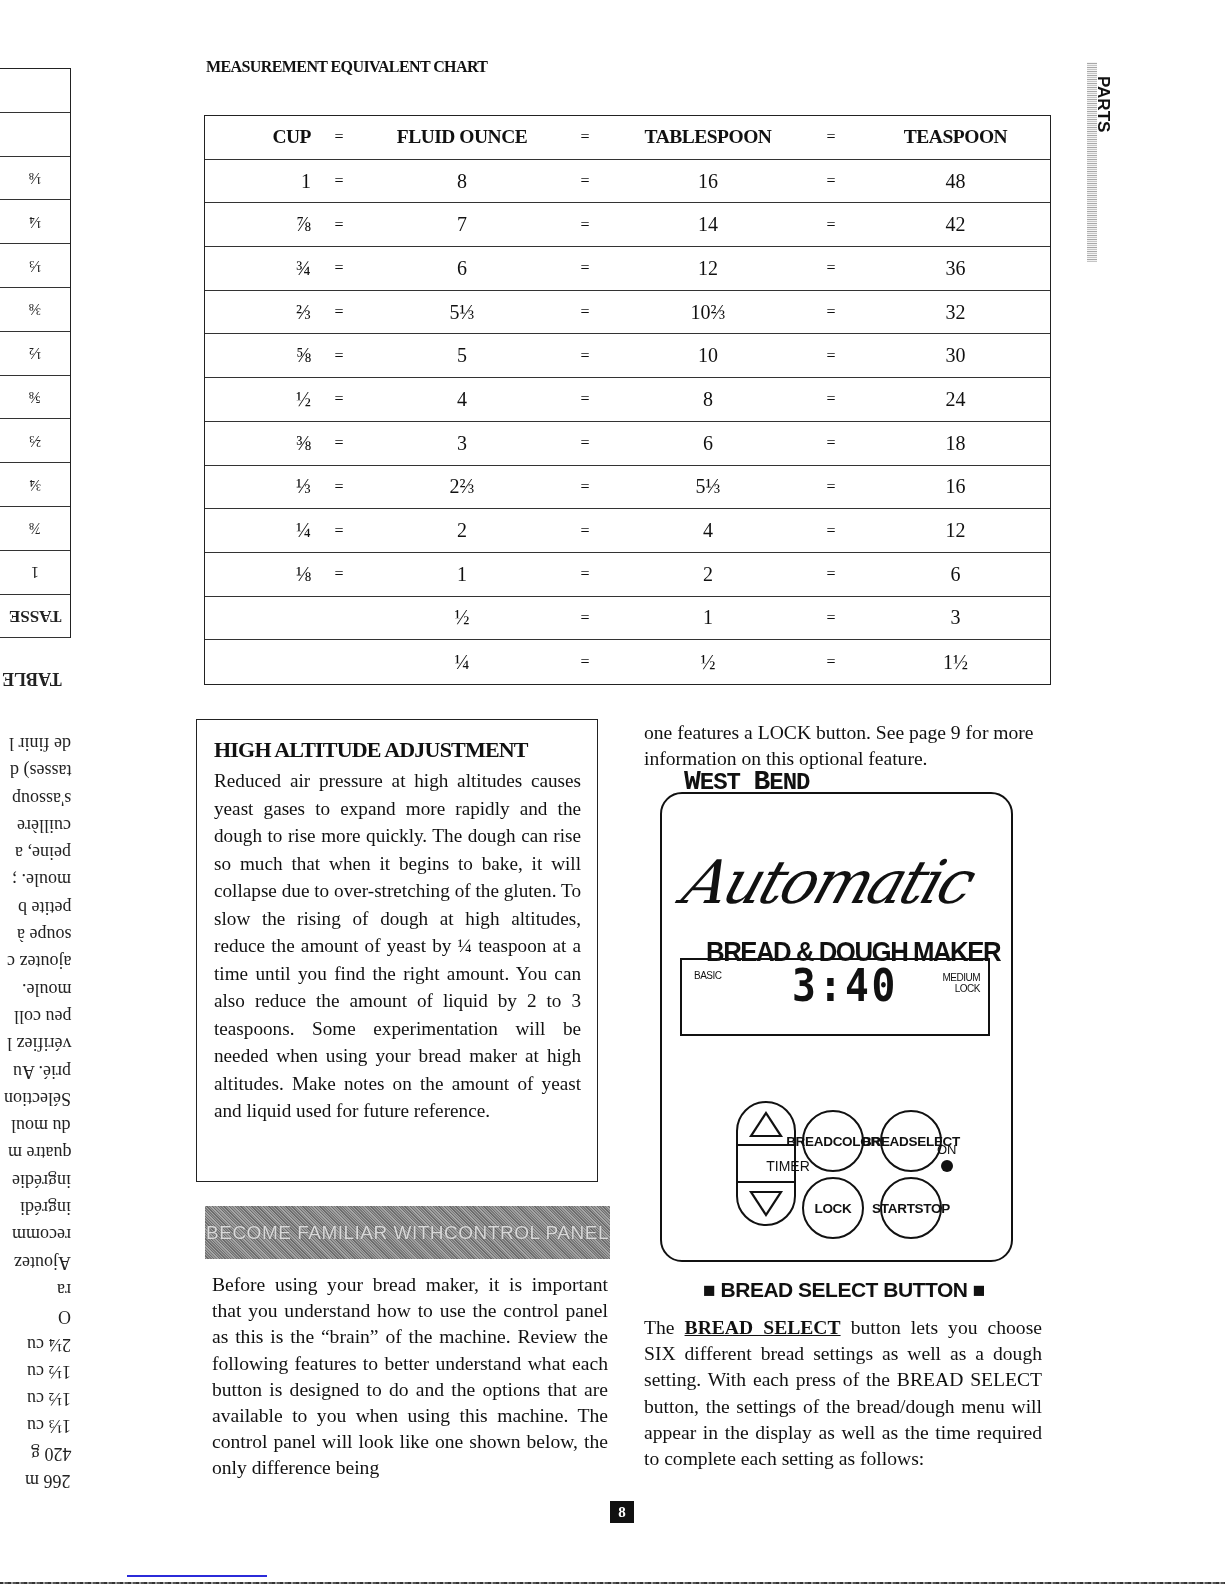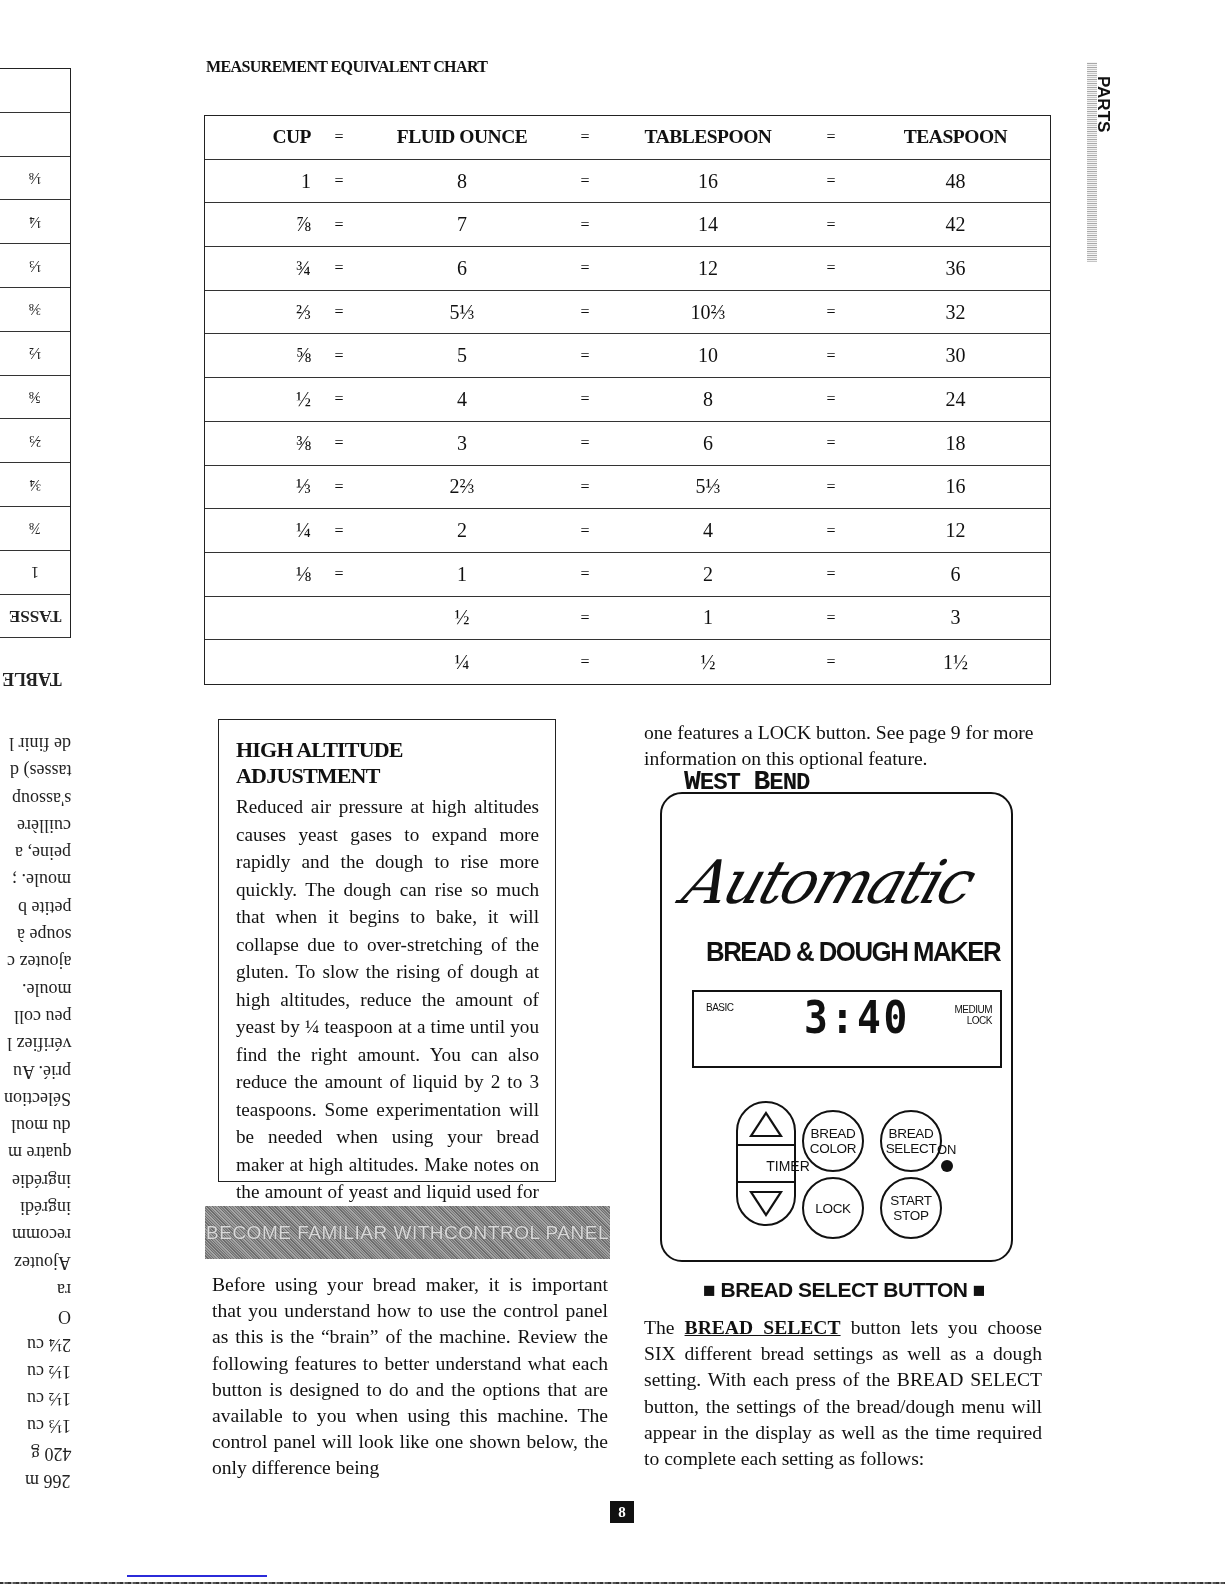--- a/index.html
+++ b/index.html
@@ -33,55 +33,55 @@
   .mrow { display: grid; grid-template-columns: 106px 56px 190px 56px 190px 56px 193px; height: 43.7px; align-items: center; border-bottom: 1.5px solid #333; }
   .mrow:last-child { border-bottom: none; }
   .mrow .c { text-align: center; font-size: 20px; }
   .mrow .c.f1 { text-align: right; padding-left: 45px; }
   .mrow .eq { text-align: center; font-size: 16px; }
   .mrow.hdr .c { font-weight: bold; font-size: 19.5px; letter-spacing: -0.5px; }
   .mrow.hdr .c.f1 { padding-left: 30px; }
   .frac { font-size: 15px; }
 
   
-  .alt-box { position: absolute; left: 218px; top: 719px; width: 338px; height: 463px; border: 1.5px solid #222; padding: 17px 16px 0 17px; }
+  .alt-box { position: absolute; left: 196px; top: 719px; width: 402px; height: 463px; border: 1.5px solid #222; padding: 17px 16px 0 17px; }
   .alt-title { font-weight: bold; font-size: 22px; letter-spacing: -0.8px; margin-bottom: 4px; }
   .alt-body { font-size: 19.2px; line-height: 27.5px; text-align: justify; }
 
   
   .banner { position: absolute; left: 205px; top: 1206px; width: 405px; height: 53px;
     background: repeating-linear-gradient(45deg, #7a7a7a 0 1px, #a6a6a6 1px 2px, #6c6c6c 2px 3px, #9b9b9b 3px 4px);
     display: flex; flex-direction: row; align-items: center; justify-content: center; }
   .banner-line { font-family: "Liberation Sans", sans-serif; font-size: 19px; color: #d9d9d9; letter-spacing: 0.5px; line-height: 24px; text-shadow: 0 0 1px #555; }
 
   
   .intro { position: absolute; left: 212px; top: 1272px; width: 396px; font-size: 19.6px; line-height: 26.2px; text-align: justify; }
   .right-top { position: absolute; left: 644px; top: 720px; width: 400px; font-size: 19.6px; line-height: 26.2px; }
 
   
   .panel { position: absolute; left: 660px; top: 792px; width: 353px; height: 470px; border: 2px solid #111; border-radius: 22px; }
   .brand { position: absolute; left: 684px; top: 766px; font-family: Liberation Mono, monospace; font-weight: bold; font-size: 24px; letter-spacing: -1px; }
   .brand .big { font-size: 28px; }
   .script { position: absolute; left: 686px; top: 852px; font-family: "DejaVu Serif", serif; font-style: italic; font-size: 60px; letter-spacing: -3px; color: #111; transform: skewX(-18deg); line-height: 1; }
   .maker { position: absolute; left: 706px; top: 936px; font-family: "Liberation Sans", sans-serif; font-weight: bold; font-size: 28px; letter-spacing: -1.6px; transform: scaleX(0.92); transform-origin: left; }
-  .lcd { position: absolute; left: 680px; top: 990px; width: 310px; height: 78px; border: 2px solid #111; margin-left: 12px; }
+  .lcd { position: absolute; left: 680px; top: 958px; width: 310px; height: 78px; border: 2px solid #111; }
   .lcd-mode { position: absolute; left: 12px; top: 10px; font-family: "Liberation Sans", sans-serif; font-size: 10px; letter-spacing: -0.5px; }
   .lcd-time { position: absolute; left: 104px; top: 0px; font-family: "DejaVu Sans Mono", monospace; font-size: 44px; font-weight: bold; letter-spacing: 3px; transform: scaleX(0.9); }
   .lcd-right { position: absolute; right: 8px; top: 12px; font-family: "Liberation Sans", sans-serif; font-size: 10px; letter-spacing: -0.5px; text-align: right; line-height: 11px; }
 
   .timer { position: absolute; left: 736px; top: 1101px; width: 60px; height: 125px; border: 2px solid #111; border-radius: 30px; }
   .timer-up { position: absolute; left: 0; top: 0; width: 100%; height: 43px; border-bottom: 2px solid #111; display: flex; align-items: center; justify-content: center; }
   .timer-mid { position: absolute; left: 0; top: 45px; width: 100%; height: 36px; display: flex; align-items: center; justify-content: center; font-family: "Liberation Sans", sans-serif; font-size: 14px; padding-left: 44px; }
   .timer-down { position: absolute; left: 0; bottom: 0; width: 100%; height: 43px; border-top: 2px solid #111; display: flex; align-items: center; justify-content: center; }
   .tri-up { width: 0; height: 0; border-left: 17px solid transparent; border-right: 17px solid transparent; border-bottom: 26px solid #111; position: relative; }
   .tri-up::after { content: ""; position: absolute; left: -13px; top: 4px; border-left: 13px solid transparent; border-right: 13px solid transparent; border-bottom: 20px solid #fff; }
   .tri-down { width: 0; height: 0; border-left: 17px solid transparent; border-right: 17px solid transparent; border-top: 26px solid #111; position: relative; }
   .tri-down::after { content: ""; position: absolute; left: -13px; top: -24px; border-left: 13px solid transparent; border-right: 13px solid transparent; border-top: 20px solid #fff; }
 
-  .rbtn { position: absolute; width: 62px; height: 62px; border: 2px solid #111; border-radius: 50%; display: flex; flex-direction: column; align-items: center; justify-content: center; font-family: "Liberation Sans", sans-serif; font-size: 13.5px; line-height: 15px; letter-spacing: -0.3px; }
+  .rbtn { position: absolute; width: 62px; height: 62px; border: 2px solid #111; border-radius: 50%; display: flex; align-items: center; justify-content: center; font-family: "Liberation Sans", sans-serif; font-size: 13.5px; line-height: 15px; letter-spacing: -0.3px; font-weight: bold; }
   .on-label { position: absolute; left: 937px; top: 1142px; font-family: "Liberation Sans", sans-serif; font-size: 13px; }
   .on-led { position: absolute; left: 941px; top: 1160px; width: 12px; height: 12px; border-radius: 50%; background: #111; }
 
   
   .bs-heading { position: absolute; left: 644px; top: 1278px; width: 400px; text-align: center; font-family: "Liberation Sans", sans-serif; font-weight: bold; font-size: 21px; letter-spacing: -0.5px; }
   .bs-body { position: absolute; left: 644px; top: 1315px; width: 398px; font-size: 19.6px; line-height: 26.2px; text-align: justify; }
   .bs-body b { font-weight: bold; text-decoration: underline; }
 
   
   .page-num { position: absolute; left: 610px; top: 1501px; width: 24px; height: 22px; background: #111; color: #fff; font-size: 15px; font-weight: bold; display: flex; align-items: center; justify-content: center; }

